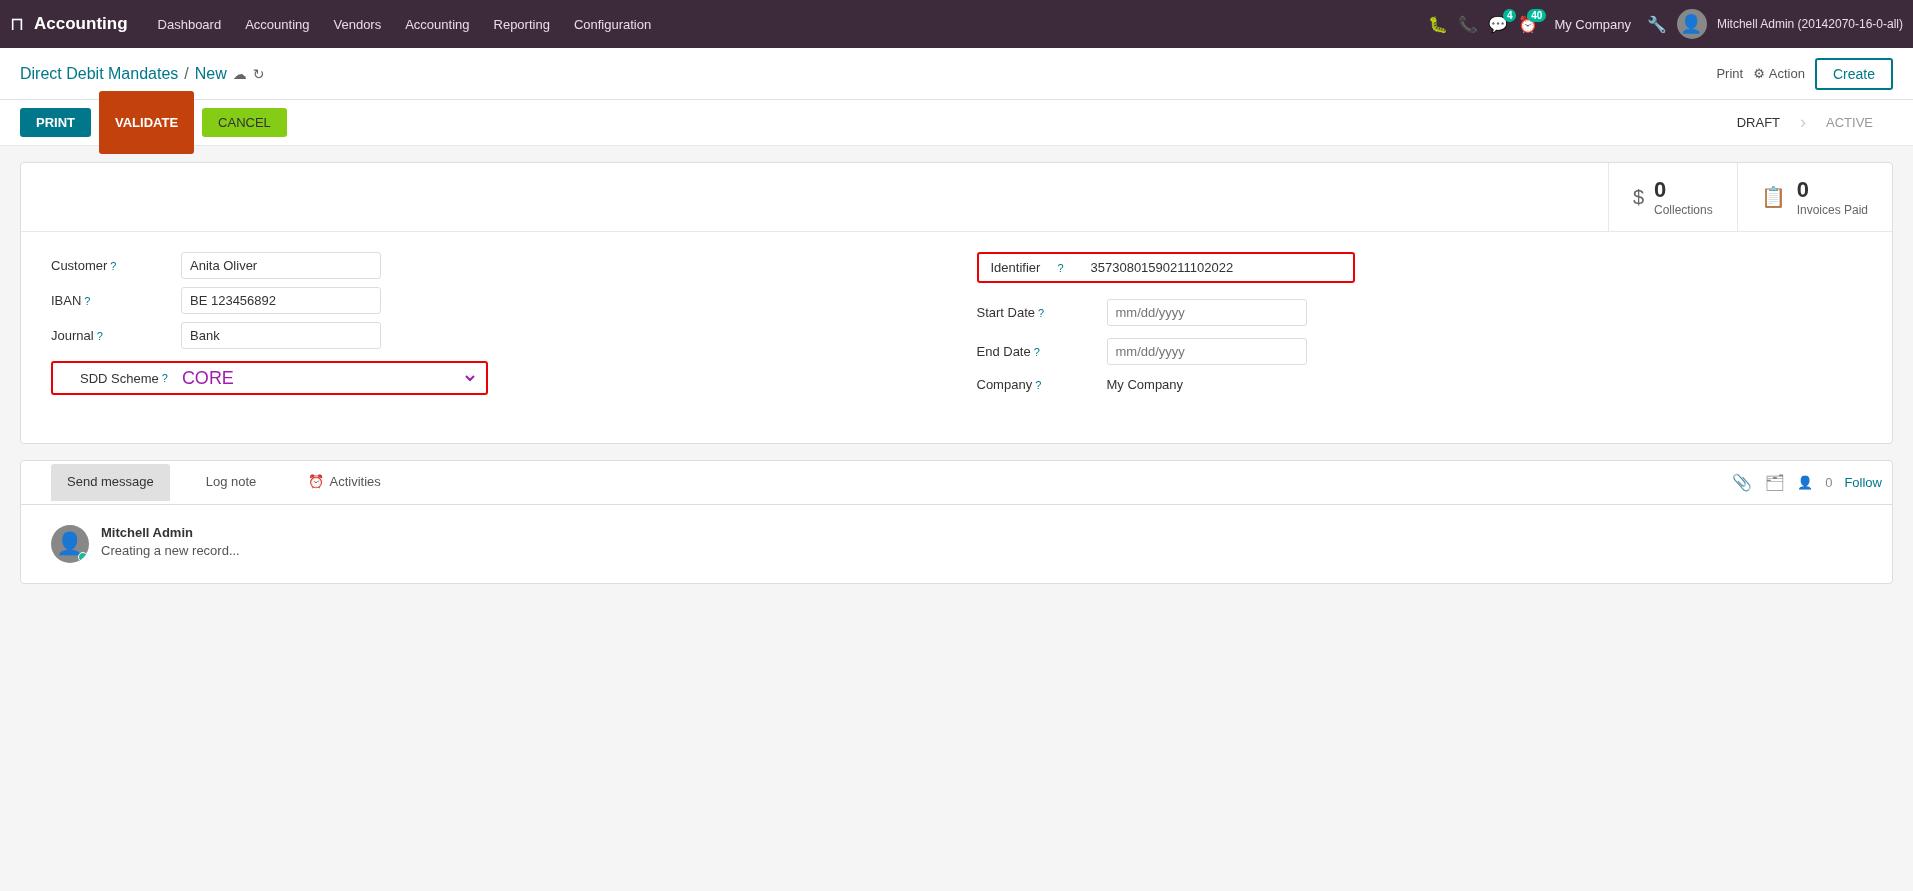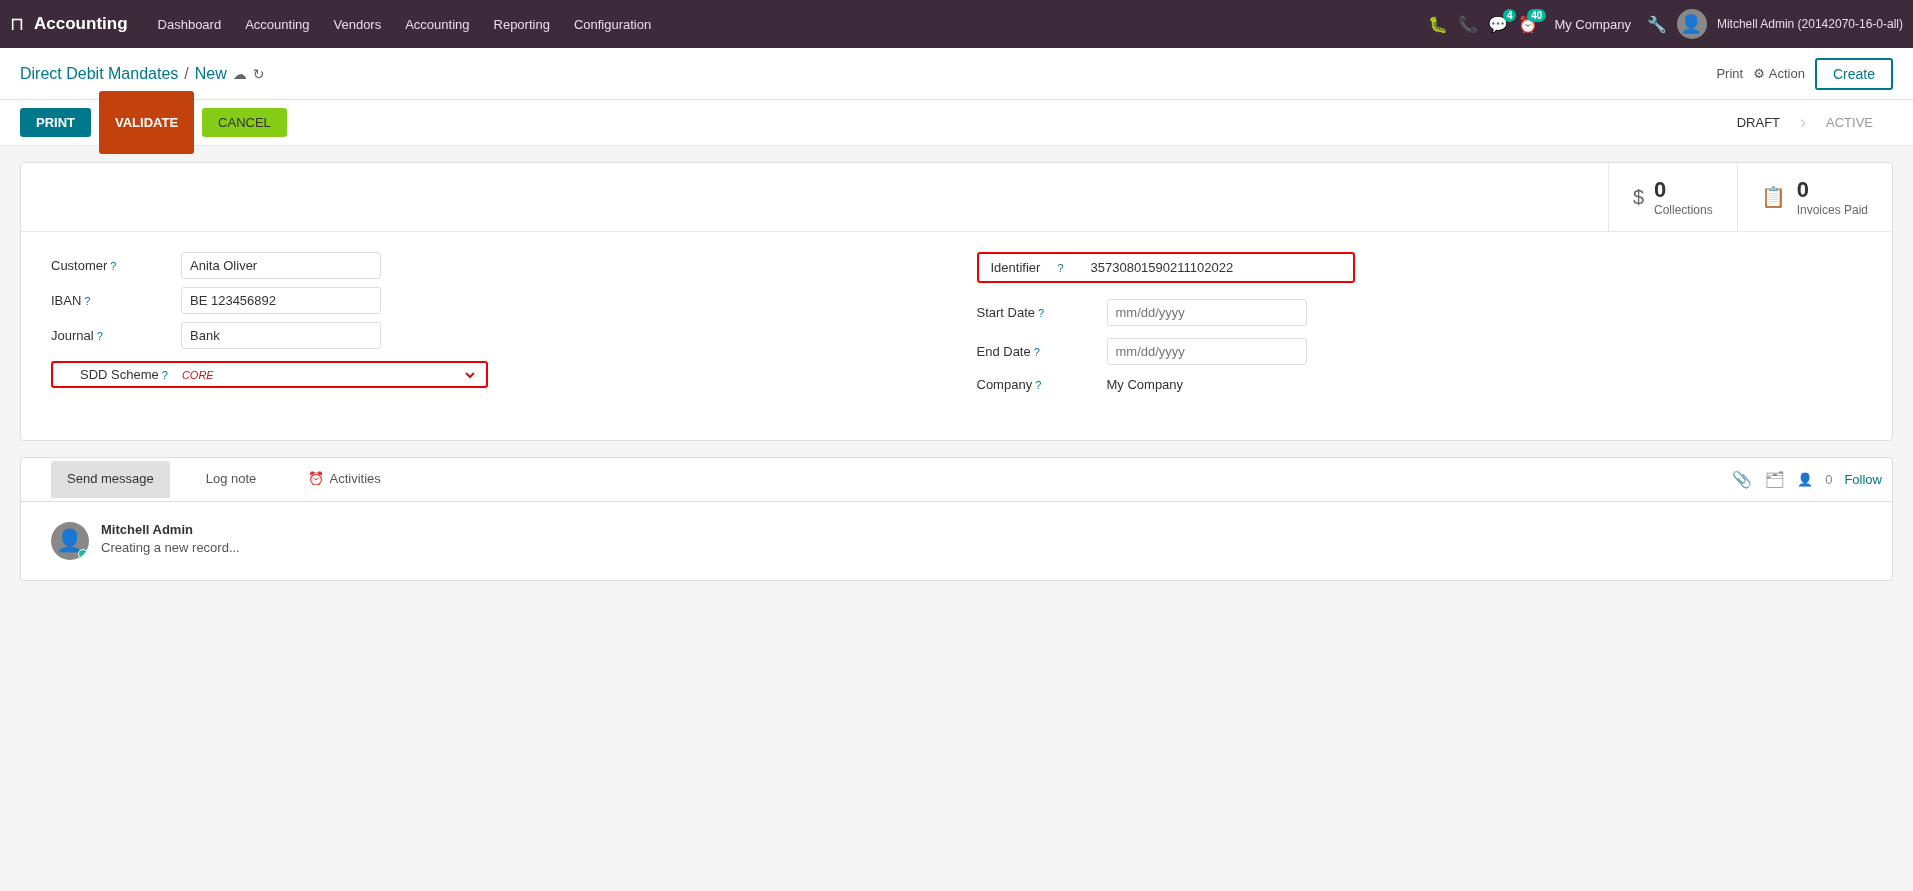--- a/index.html
+++ b/index.html
@@ -196,26 +196,25 @@
       display: flex; align-items: center; gap: 10px;
       border: 2px solid #e00;
       border-radius: 3px;
       padding: 4px 8px;
     }
     .sdd-label { font-weight: 500; font-size: 13px; color: #333; display: flex; align-items: center; gap: 3px; margin-left: 19px; }
     .sdd-select {
       flex: 1;
       border: none;
       outline: none;
-      font-size: 11px;
-      color: #b91c1c;
+      font-size: 18px;
+      color: #a21caf;
       background: transparent;
       min-width: 300px;
       cursor: pointer;
-      font-style: italic;
     }
 
     
     .identifier-row {
       display: flex; align-items: center; gap: 10px;
       border: 2px solid #e00;
       border-radius: 3px;
       padding: 6px 12px;
     }
     .identifier-label { font-weight: 500; font-size: 13px; color: #333; display: flex; align-items: center; gap: 17px; min-width: 90px; }

